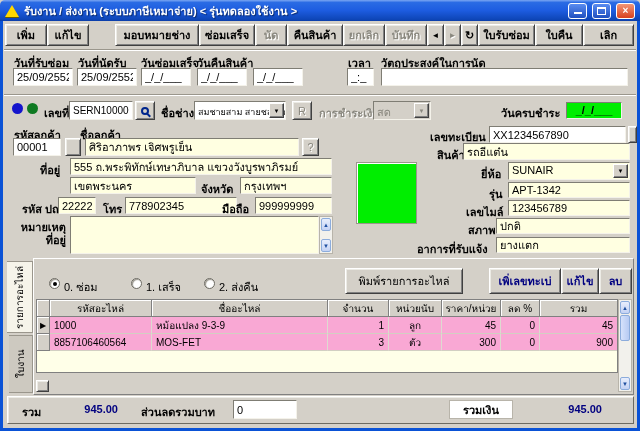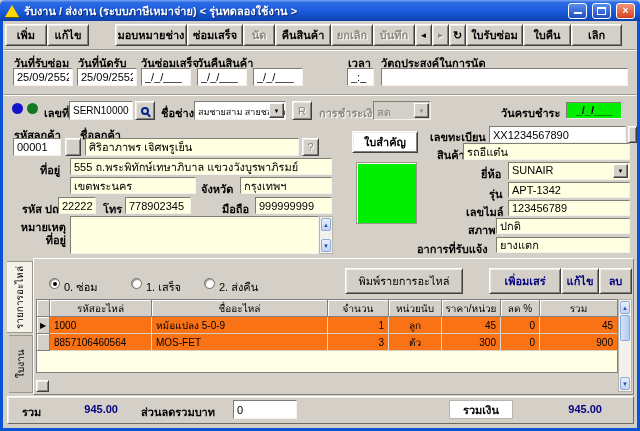--- a/index.html
+++ b/index.html
@@ -74,21 +74,21 @@
          display:flex; align-items:center; justify-content:center; font-size:10px; white-space:nowrap; }
   .vtab.active{ background:#f6f4ea; border:1px solid #9a968c; border-right:none; border-radius:0 0 0 0; }
   .vtab.idle{ background:#cdc9c0; border:1px solid #9a968c; border-right:none; }
   
   .grid{ position:absolute; background:#ffffe8; border:1px solid #808080; }
   .grow{ display:flex; }
   .hcell{ background:#d4d0c8; border-right:1px solid #808080; border-bottom:1px solid #808080;
           box-shadow:inset 1px 1px 0 #fff; display:flex; align-items:center; justify-content:center;
           font-size:10px; height:17px; white-space:nowrap; overflow:hidden; }
   .cell{ border-right:1px solid #dedad0; border-bottom:1px solid #d2cfc2; height:17px;
-         display:flex; align-items:center; padding:0 4px; font-size:10px; background:#f97316; white-space:nowrap; overflow:hidden; }
+         display:flex; align-items:center; padding:0 4px; font-size:10px; background:#f9a8d4; white-space:nowrap; overflow:hidden; }
   .cell.r{ justify-content:flex-end; } .cell.c{ justify-content:center; }
   .selcell{ background:#d4d0c8; border-right:1px solid #808080; border-bottom:1px solid #808080;
             box-shadow:inset 1px 1px 0 #fff; height:17px; display:flex; align-items:center; justify-content:center; font-size:8px; }
   .marker::before{ content:"▶"; font-size:8px; }
   
   .sbar{ position:absolute; width:14px; background:#f2f1ec; border:1px solid #b8b4aa; }
   .sbtn{ position:absolute; left:1px; right:1px; height:13px; background:linear-gradient(180deg,#e8eefc,#c4d2f4);
          border:1px solid #8cacdc; border-radius:2px; display:flex; align-items:center; justify-content:center; color:#2050a0; font-size:6px; }
   .sthumb{ position:absolute; left:1px; right:1px; background:linear-gradient(90deg,#d6e2fb,#b6caf2); border:1px solid #8cacdc; border-radius:2px; }
   
@@ -115,21 +115,21 @@
       </div>
     <div class="winbtn close">
         <span>×</span>
       </div>
   </div>
 
   <div class="toolbar">
     <div class="tbtn" style="width:42px">เพิ่ม</div>
     <div class="tbtn" style="width:42px">แก้ไข</div>
     <div class="tspacer"></div>
-    <div class="tbtn" style="width:72px">มอบหมายช่าง</div>
+    <div class="tbtn" style="width:84px">มอบหมายช่าง</div>
     <div class="tbtn" style="width:56px">ซ่อมเสร็จ</div>
     <div class="tbtn off" style="width:32px">นัด</div>
     <div class="tbtn" style="width:56px">คืนสินค้า</div>
     <div class="tbtn off" style="width:42px">ยกเลิก</div>
     <div class="tbtn off" style="width:42px">บันทึก</div>
     <div class="tbtn" style="width:17px;font-size:8px">◄</div>
     <div class="tbtn off" style="width:17px;font-size:8px">►</div>
     <div class="tbtn" style="width:17px;font-size:11px">↻</div>
     <div class="tbtn" style="width:57px">ใบรับซ่อม</div>
     <div class="tbtn" style="width:48px">ใบคืน</div>
@@ -176,36 +176,35 @@
   <div class="lbl" style="left:501px;top:104px">วันครบชำระ</div>
   <div class="fld green" style="left:566px;top:102px;width:56px;height:17px">_/_/___</div>
 
   <div class="lbl" style="left:14px;top:126px">รหัสลูกค้า</div>
   <div class="lbl" style="left:80px;top:126px">ชื่อลูกค้า</div>
   <input class="fld white" style="left: 13px; top: 138px; width: 48px; height: 18px;" value="00001">
   <div class="btn" style="left:65px;top:138px;width:16px;height:18px"></div>
   <input class="fld" style="left: 85px; top: 138px; width: 214px; height: 18px;" value="ศิริอาภาพร เจิศพรูเย็น">
   <div class="btn off" style="left:302px;top:138px;width:17px;height:18px">?</div>
 
-  <div class="btn bold" style="left:352px;top:131px;width:66px;height:22px;background:#fff">ใบสำคัญ</div>
 
   <div class="lbl" style="left:430px;top:128px">เลขทะเบียน</div>
   <input class="fld white" style="left: 489px; top: 126px; width: 137px; height: 17px;" value="XX1234567890">
   <div class="btn" style="left:628px;top:126px;width:9px;height:17px"></div>
 
   <div class="lbl" style="left:40px;top:161px">ที่อยู่</div>
   <input class="fld" style="left: 70px; top: 158px; width: 262px; height: 17px;" value="555 ถ.พระพิทักษ์เทษาภิบาล แขวงวังบูรพาภิรมย์">
   <input class="fld" style="left: 70px; top: 177px; width: 126px; height: 17px;" value="เขตพระนคร">
   <div class="lbl" style="left:201px;top:180px">จังหวัด</div>
   <input class="fld" style="left: 240px; top: 177px; width: 92px; height: 17px;" value="กรุงเทพฯ">
 
   <div class="lbl" style="left:22px;top:200px">รหัส ปณ.</div>
   <input class="fld" style="left: 58px; top: 197px; width: 38px; height: 17px;" value="22222">
   <div class="lbl" style="left:103px;top:200px">โทร</div>
-  <input class="fld" style="left: 125px; top: 197px; width: 66px; height: 17px;" value="778902345">
+  <input class="fld" style="left: 125px; top: 197px; width: 112px; height: 17px;" value="778902345">
   <div class="lbl" style="left:222px;top:200px">มือถือ</div>
   <input class="fld" style="left: 255px; top: 197px; width: 77px; height: 17px;" value="999999999">
 
   <div class="lbl" style="left:18px;top:218px;width:48px;text-align:right">หมายเหตุ</div>
   <div class="lbl" style="left:18px;top:231px;width:48px;text-align:right">ที่อยู่</div>
   <textarea class="noteta" style="left: 70px; top: 216px; width: 249px; height: 38px;"></textarea>
   <div class="sbar" style="left:319px;top:216px;height:38px">
     <div class="sbtn" style="top:1px">▲</div>
     <div class="sbtn" style="bottom:1px">▼</div>
   </div>
@@ -235,39 +234,39 @@
   <div class="vtab idle" style="left:9px;top:335px;width:24px;height:58px">ใบงาน</div>
 
   <div class="radio on" style="left:49px;top:278px"></div>
   <div class="rlabel" style="left:64px;top:278px">0. ซ่อม</div>
   <div class="radio" style="left:131px;top:278px"></div>
   <div class="rlabel" style="left:146px;top:278px">1. เสร็จ</div>
   <div class="radio" style="left:204px;top:278px"></div>
   <div class="rlabel" style="left:219px;top:278px">2. ส่งคืน</div>
 
   <div class="btn" style="left:345px;top:268px;width:118px;height:26px">พิมพ์รายการอะไหล่</div>
-  <div class="btn navy" style="left:489px;top:268px;width:72px;height:26px">เพิ่อมเสร่</div>
+  <div class="btn navy" style="left:489px;top:268px;width:72px;height:26px">เพิ่เลขทะเบ่</div>
   <div class="btn navy" style="left:561px;top:268px;width:38px;height:26px">แก้ไข</div>
   <div class="btn navy" style="left:599px;top:268px;width:33px;height:26px">ลบ</div>
 
   <div class="grid" style="left:36px;top:299px;width:582px;height:74px">
     <div class="grow">
       <div class="selcell" style="width:13px"></div>
       <div class="hcell" style="width:102px">รหัสอะไหล่</div>
       <div class="hcell" style="width:176px">ชื่ออะไหล่</div>
       <div class="hcell" style="width:61px">จำนวน</div>
       <div class="hcell" style="width:53px">หน่วยนับ</div>
       <div class="hcell" style="width:59px">ราคา/หน่วย</div>
       <div class="hcell" style="width:39px">ลด %</div>
       <div class="hcell" style="width:77px;border-right:none">รวม</div>
     </div>
     <div class="grow">
       <div class="selcell marker" style="width:13px"></div>
       <div class="cell" style="width:102px">1000</div>
-      <div class="cell" style="width:176px">หม้อแปลง 5-0-9</div>
+      <div class="cell" style="width:176px">หม้อแปลง 9-3-9</div>
       <div class="cell r" style="width:61px">1</div>
       <div class="cell c" style="width:53px">ลูก</div>
       <div class="cell r" style="width:59px">45</div>
       <div class="cell r" style="width:39px">0</div>
       <div class="cell r" style="width:77px;border-right:none">45</div>
     </div>
     <div class="grow">
       <div class="selcell" style="width:13px"></div>
       <div class="cell" style="width:102px">8857106460564</div>
       <div class="cell" style="width:176px">MOS-FET</div>

